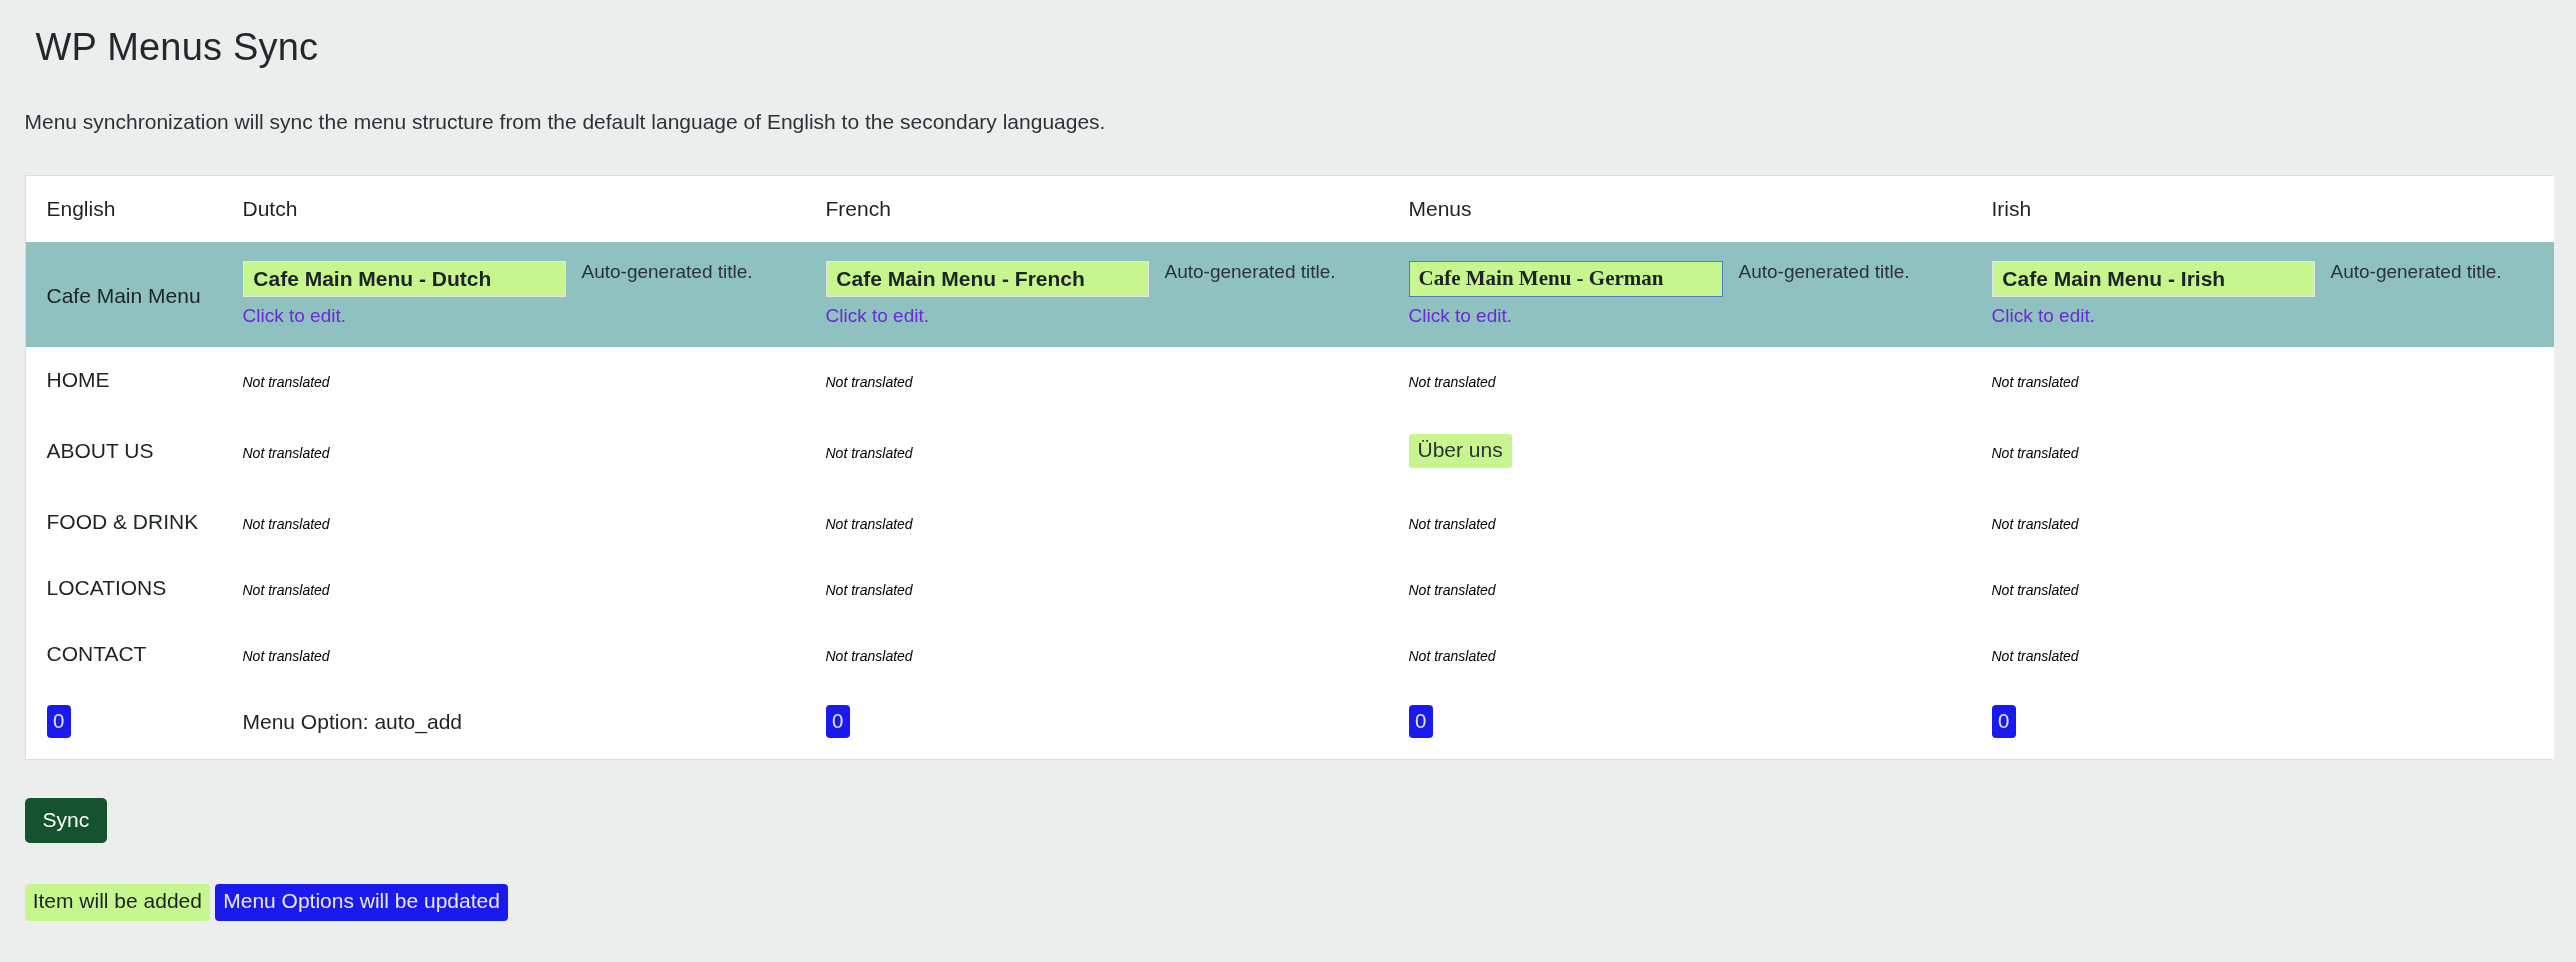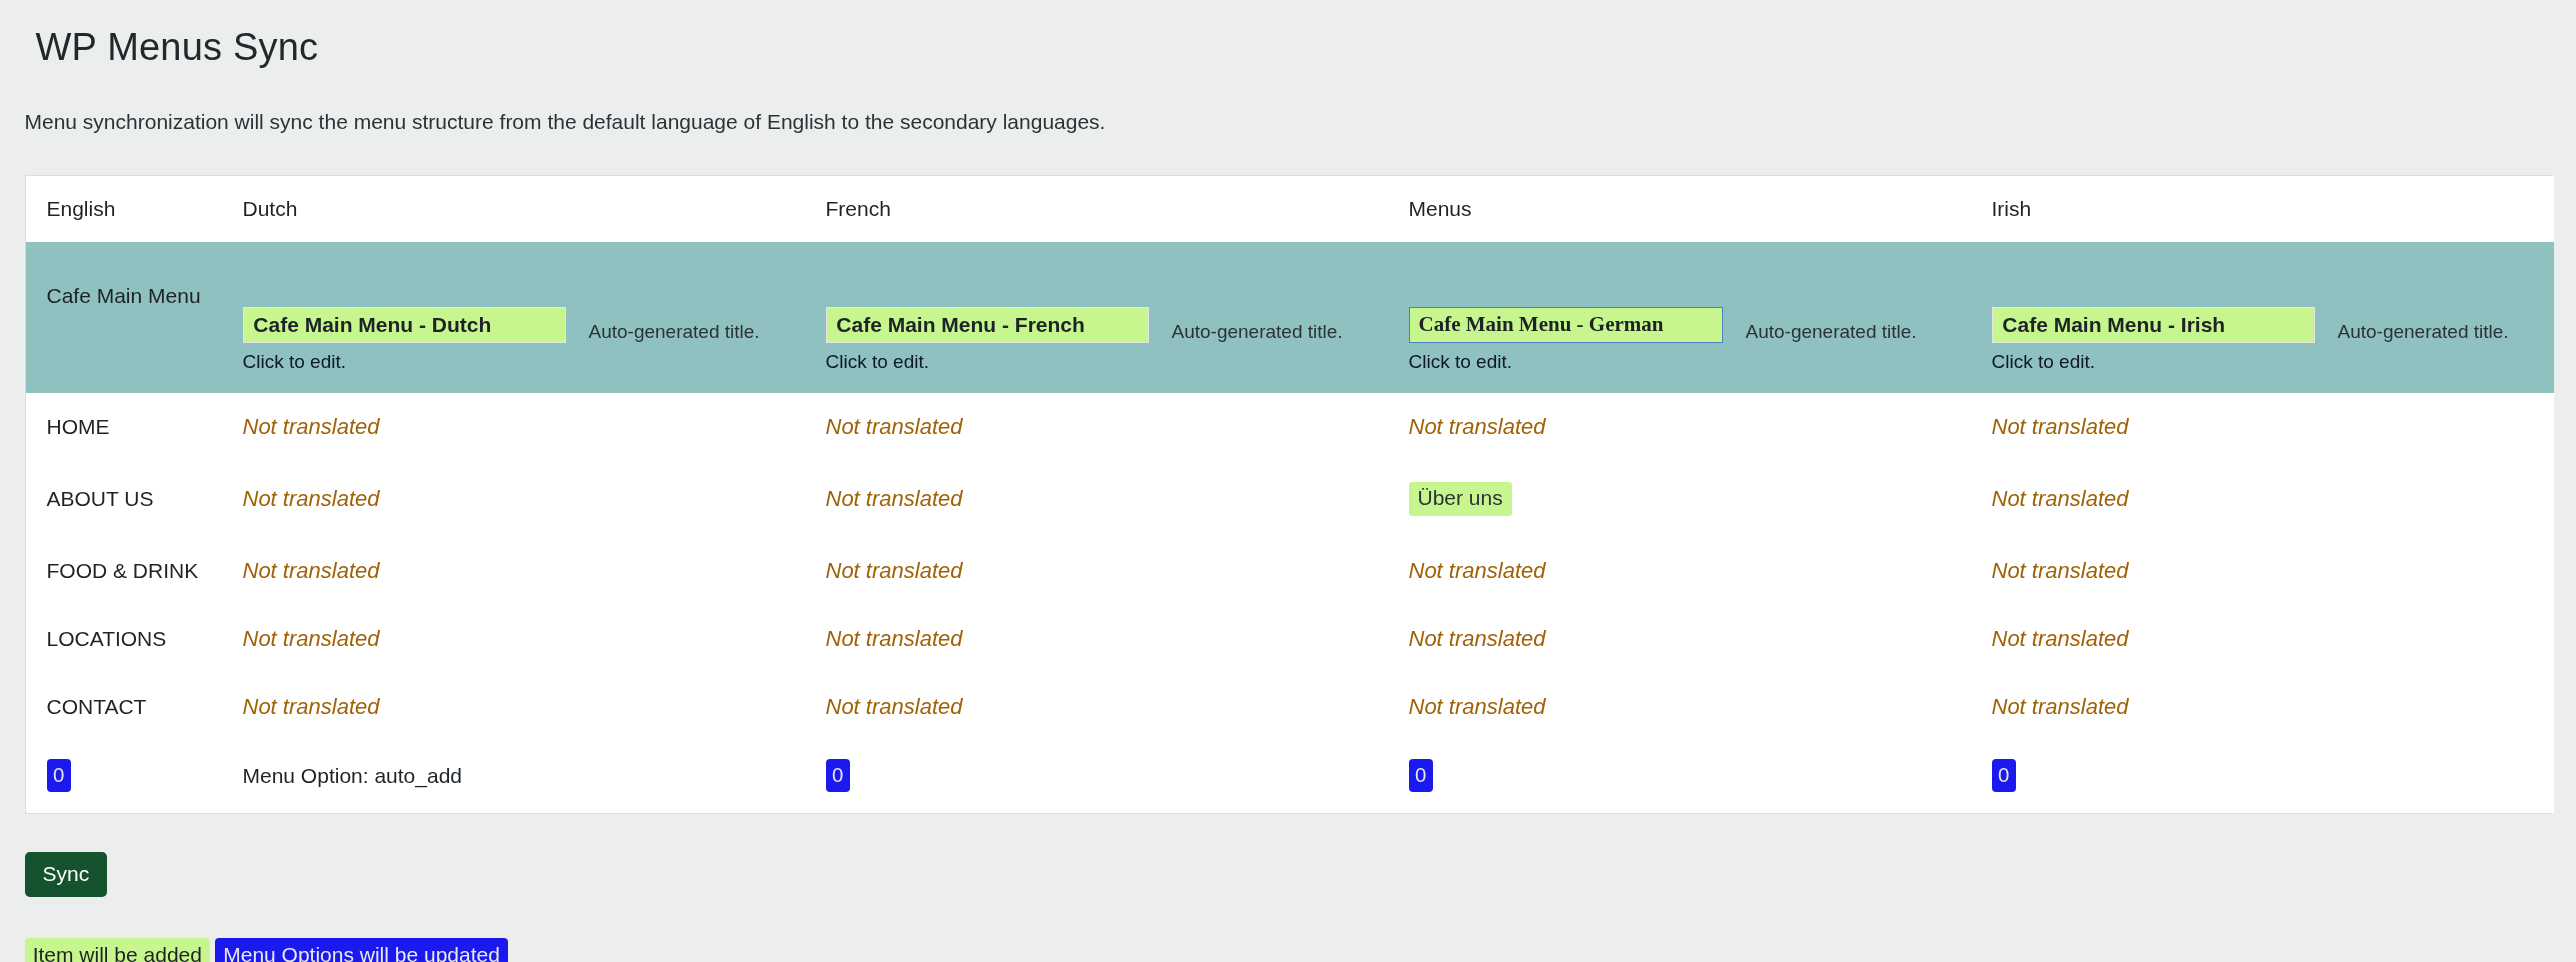--- a/index.html
+++ b/index.html
@@ -82,23 +82,22 @@
   tr.menu-row td.en-cell {
     font-size: 21px;
     color: #1d2327;
     line-height: 1.32;
     padding-top: 40px;
     padding-right: 19.6px;
   }
 
   .title-line {
     display: flex;
-    align-items: flex-end;
-    gap: 23px;
-    margin-top: 46px;
+    align-items: flex-start;
+    gap: 16px;
   }
 
   .title-input {
     display: inline-block;
     background: #c6f68d;
     border: 0.8px solid #e4e4e4;
     font-family: "Liberation Sans", sans-serif;
     font-size: 21px;
     font-weight: bold;
     color: #1d2327;
@@ -117,38 +116,38 @@
   .title-input.narrow { width: 314px; font-family: Liberation Serif, serif; }
 
   .auto-note {
     font-size: 19px;
     color: #2c3338;
     white-space: nowrap;
   }
 
   .click-edit {
     font-size: 19px;
-    color: #0f172a;
+    color: #6d28d9;
     padding-top: 8.2px;
   }
 
   
   tr.item-row td {
     padding: 21px 0 21px 21px;
     font-size: 21px;
     background: #ffffff;
     vertical-align: middle;
   }
   tr.item-row td.en-cell {
     color: #1d2327;
   }
   .not-translated {
-    color: #a16207;
+    color: #000000;
     font-style: italic;
-    font-size: 22px;
+    font-size: 14px;
   }
   .trans-badge {
     display: inline-block;
     background: #c6f68d;
     color: #2c3338;
     font-size: 21px;
     padding: 4.1px 9px 5.7px 9px;
     border-radius: 3.3px;
     line-height: 1.15;
   }

